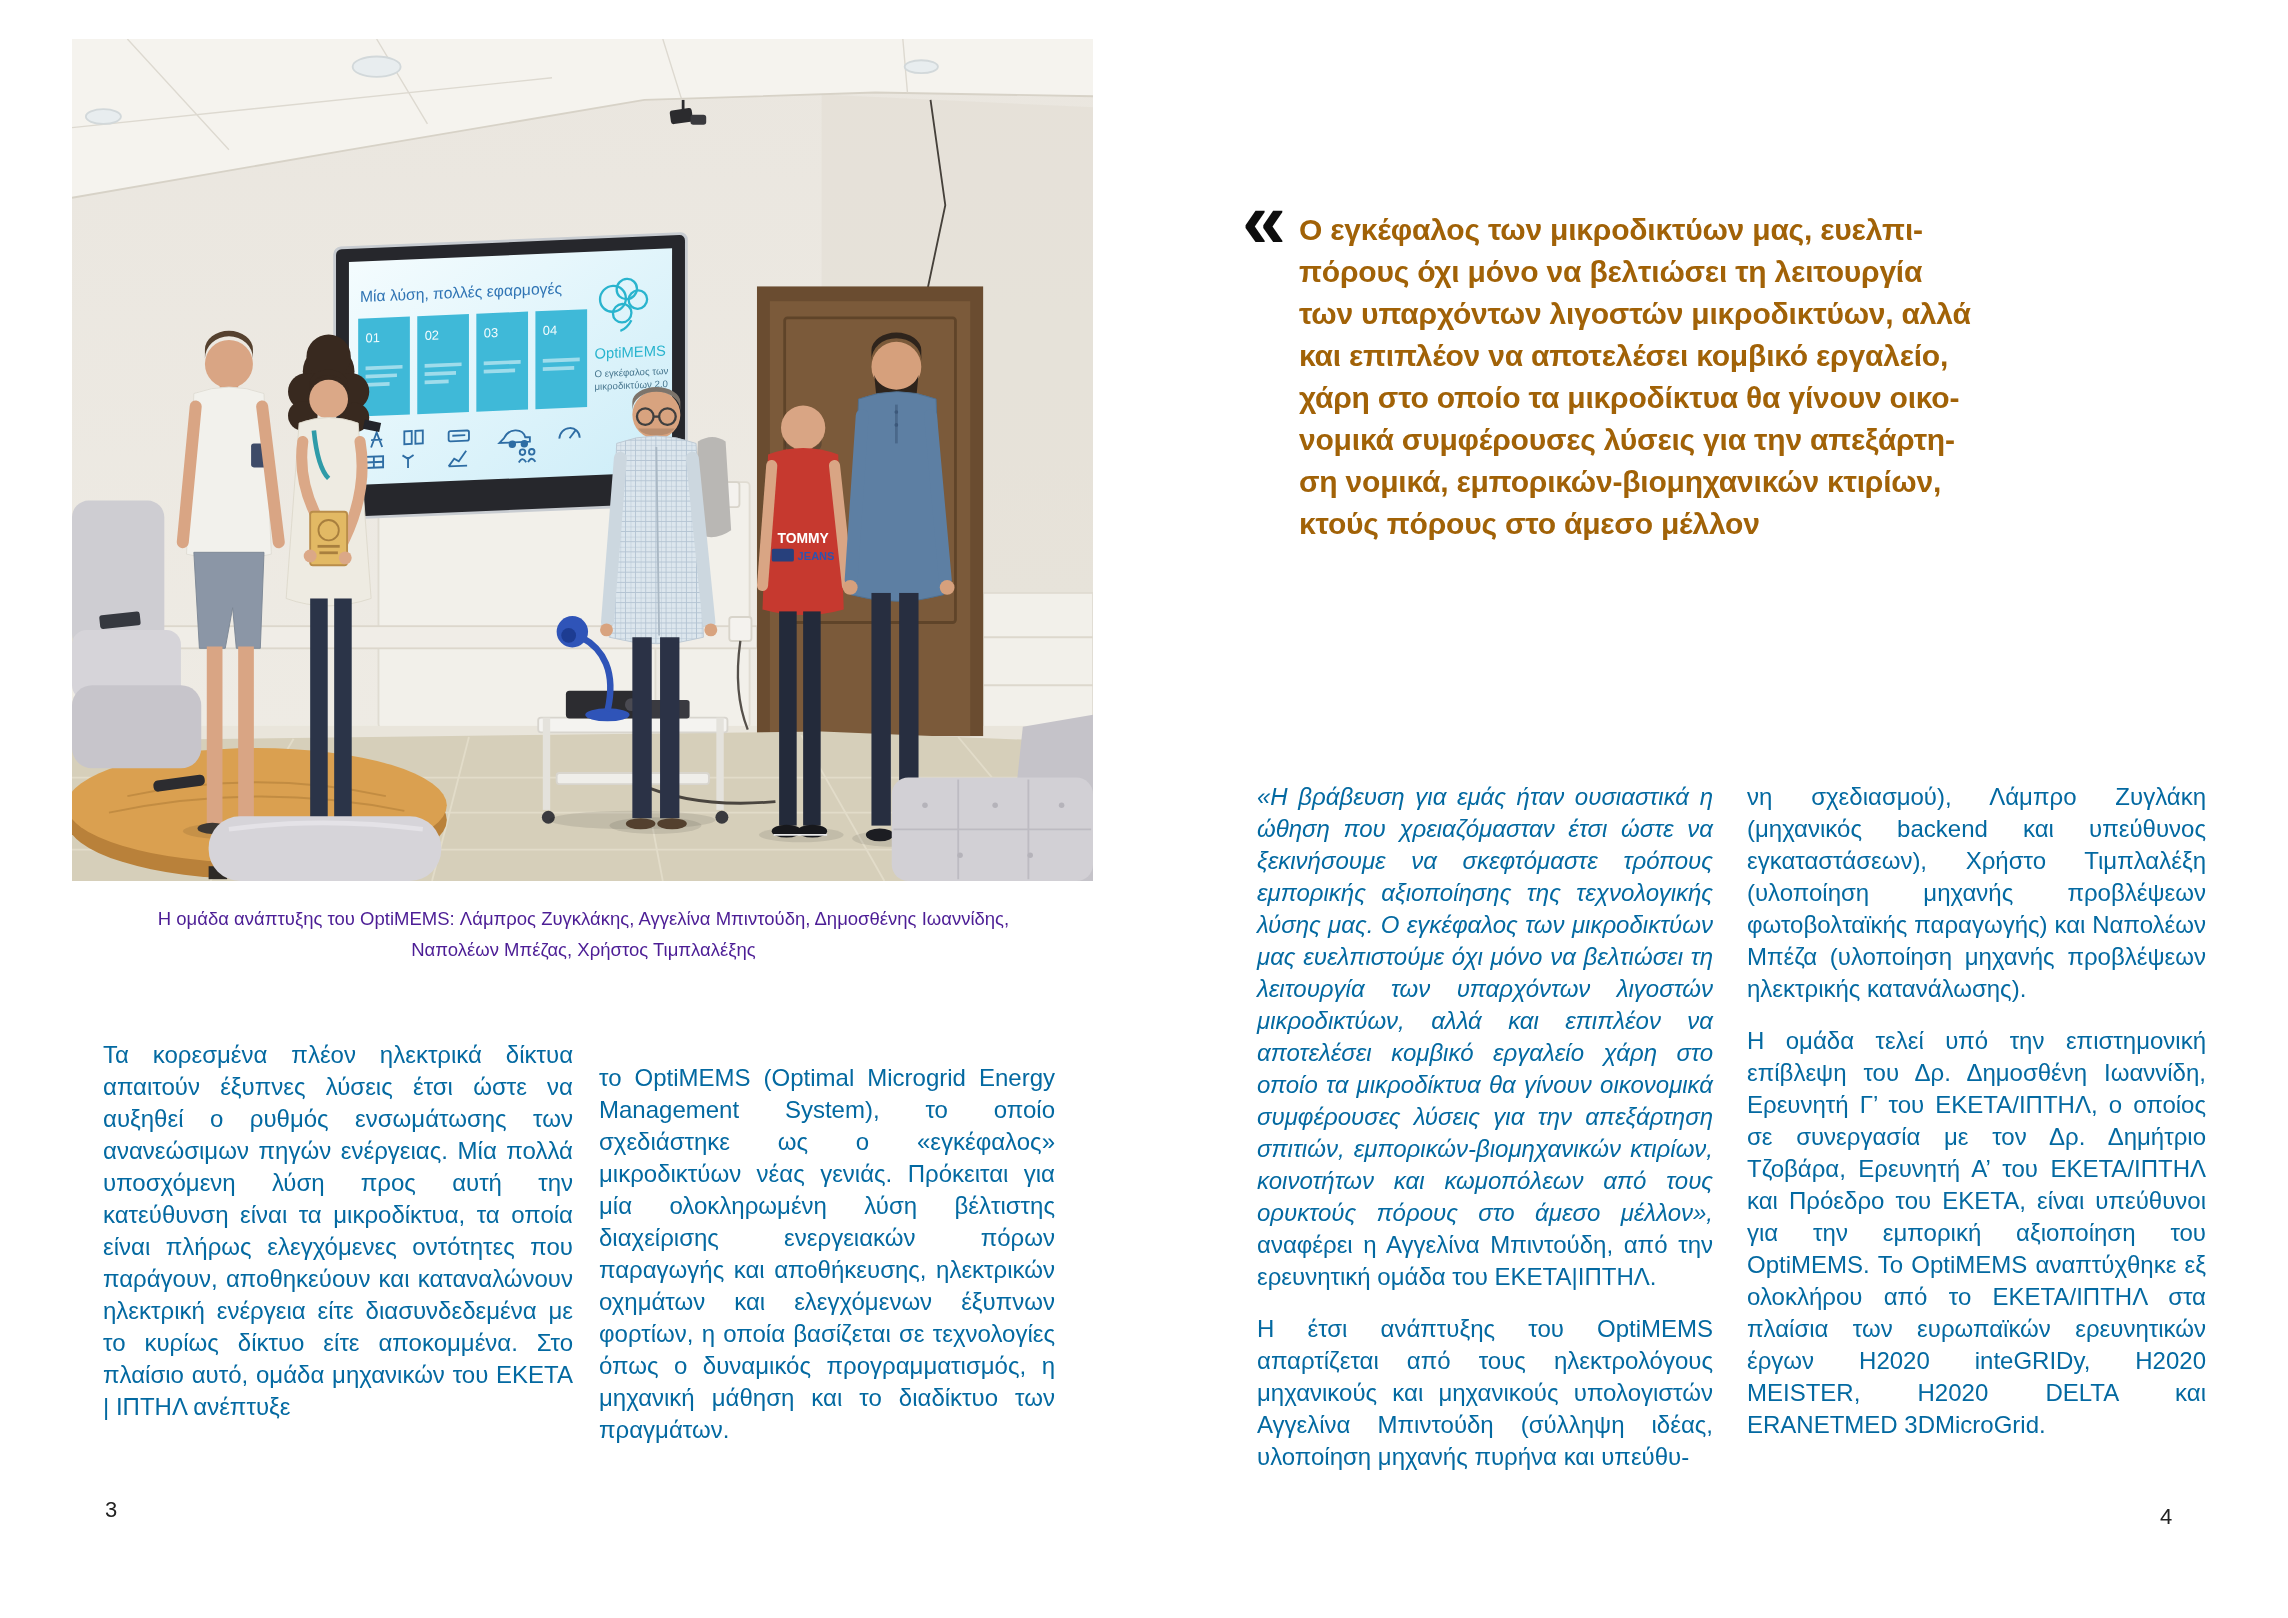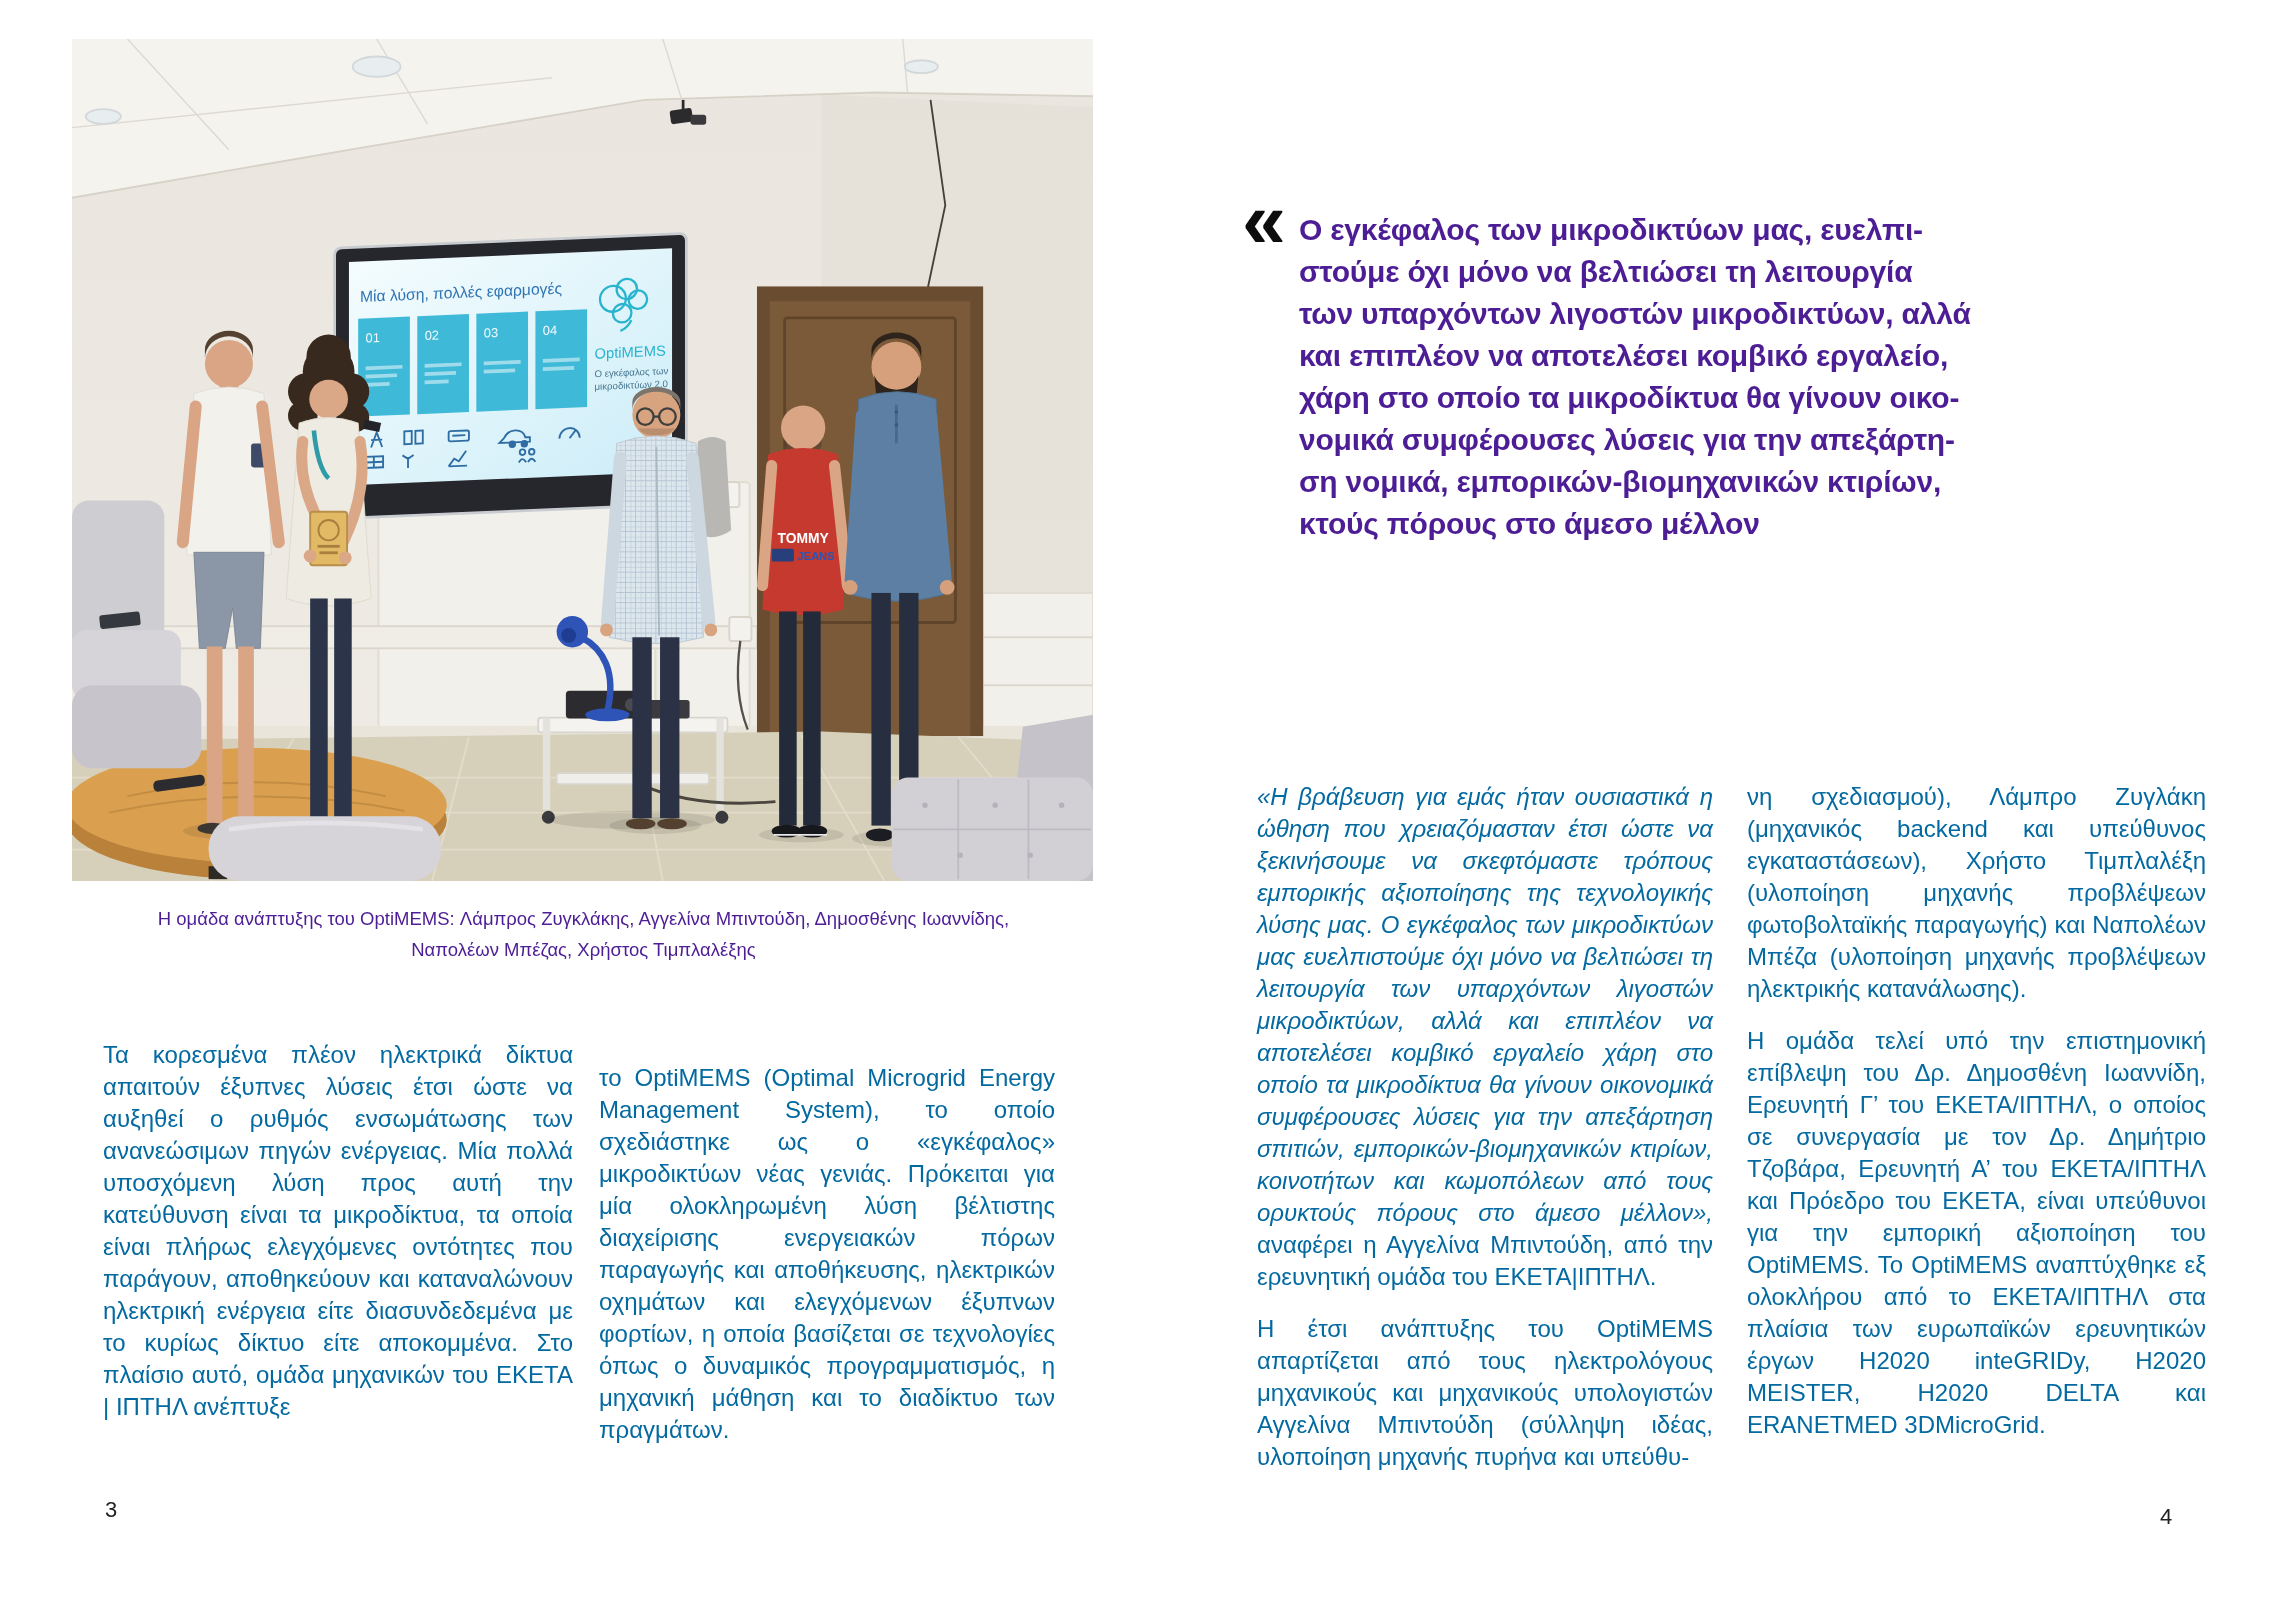--- a/index.html
+++ b/index.html
@@ -18,21 +18,21 @@
   .body-col p{margin:0 0 20px 0;}
   .col-l1{left:103px;top:1039px;width:470px;}
   .col-l2{left:599px;top:1062px;width:456px;}
   
   .qmark{
     position:absolute;left:1242px;top:181px;font-size:79px;font-weight:bold;
     color:#0d0d0d;line-height:1;letter-spacing:-3.7px;font-family:"Liberation Sans",sans-serif;
   }
   .qlines{
     position:absolute;left:1299px;top:209px;width:904px;
-    font-size:30px;font-weight:bold;line-height:42px;letter-spacing:-0.2px;color:#4c1d95;
+    font-size:30px;font-weight:bold;line-height:42px;letter-spacing:-0.2px;color:#a16207;
   }
   .col-r1{left:1257px;top:781px;width:456px;}
   .col-r2{left:1747px;top:781px;width:459px;}
   .col-r1 .quote-italic{font-style:italic;}
   .page-num{position:absolute;font-size:22px;color:#222;}
   .pn-left{left:105px;top:1497px;}
   .pn-right{left:2160px;top:1504px;}
 </style>
 </head>
 <body>
@@ -339,21 +339,21 @@
   </div>
   <div class="body-col col-l2">
     <p>το OptiMEMS (Optimal Microgrid Energy Management System), το οποίο σχεδιάστηκε ως ο «εγκέφαλος» μικροδικτύων νέας γενιάς. Πρόκειται για μία ολοκληρωμένη λύση βέλτιστης διαχείρισης ενεργειακών πόρων παραγωγής και αποθήκευσης, ηλεκτρικών οχημάτων και ελεγχόμενων έξυπνων φορτίων, η οποία βασίζεται σε τεχνολογίες όπως ο δυναμικός προγραμματισμός, η μηχανική μάθηση και το διαδίκτυο των πραγμάτων.</p>
   </div>
 
   <div class="page-num pn-left">3</div>
 
   <span class="qmark">«</span>
   <div class="qlines">
     <div>Ο εγκέφαλος των μικροδικτύων μας, ευελπι-</div>
-    <div>στούμε όχι μόνο να βελτιώσει τη λειτουργία</div>
+    <div>πόρους όχι μόνο να βελτιώσει τη λειτουργία</div>
     <div>των υπαρχόντων λιγοστών μικροδικτύων, αλλά</div>
     <div>και επιπλέον να αποτελέσει κομβικό εργαλείο,</div>
     <div>χάρη στο οποίο τα μικροδίκτυα θα γίνουν οικο-</div>
     <div>νομικά συμφέρουσες λύσεις για την απεξάρτη-</div>
     <div>ση νομικά, εμπορικών-βιομηχανικών κτιρίων,</div>
     <div>κτούς πόρους στο άμεσο μέλλον</div>
   </div>
 
   <div class="body-col col-r1">
     <p><em class="quote-italic">«Η βράβευση για εμάς ήταν ουσιαστικά η ώθηση που χρειαζόμασταν έτσι ώστε να ξεκινήσουμε να σκεφτόμαστε τρόπους εμπορικής αξιοποίησης της τεχνολογικής λύσης μας. Ο εγκέφαλος των μικροδικτύων μας ευελπιστούμε όχι μόνο να βελτιώσει τη λειτουργία των υπαρχόντων λιγοστών μικροδικτύων, αλλά και επιπλέον να αποτελέσει κομβικό εργαλείο χάρη στο οποίο τα μικροδίκτυα θα γίνουν οικονομικά συμφέρουσες λύσεις για την απεξάρτηση σπιτιών, εμπορικών-βιομηχανικών κτιρίων, κοινοτήτων και κωμοπόλεων από τους ορυκτούς πόρους στο άμεσο μέλλον»,</em><span> αναφέρει η Αγγελίνα Μπιντούδη, από την ερευνητική ομάδα του ΕΚΕΤΑ|ΙΠΤΗΛ.</span></p>

